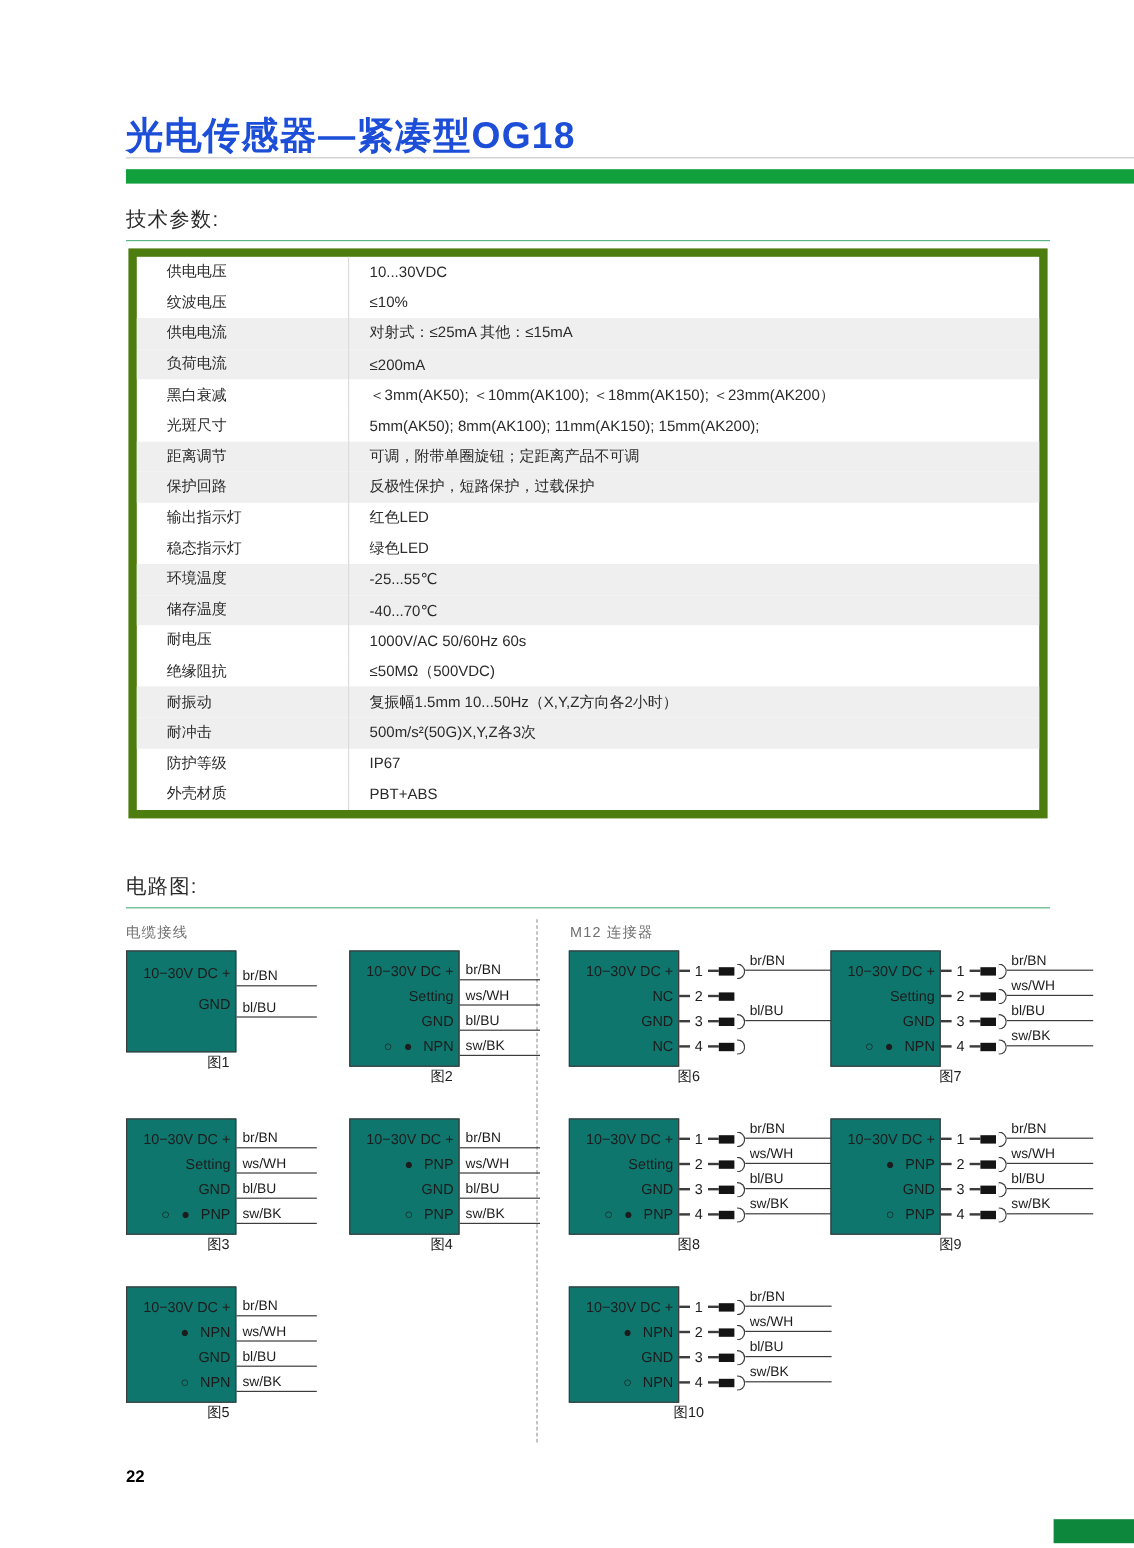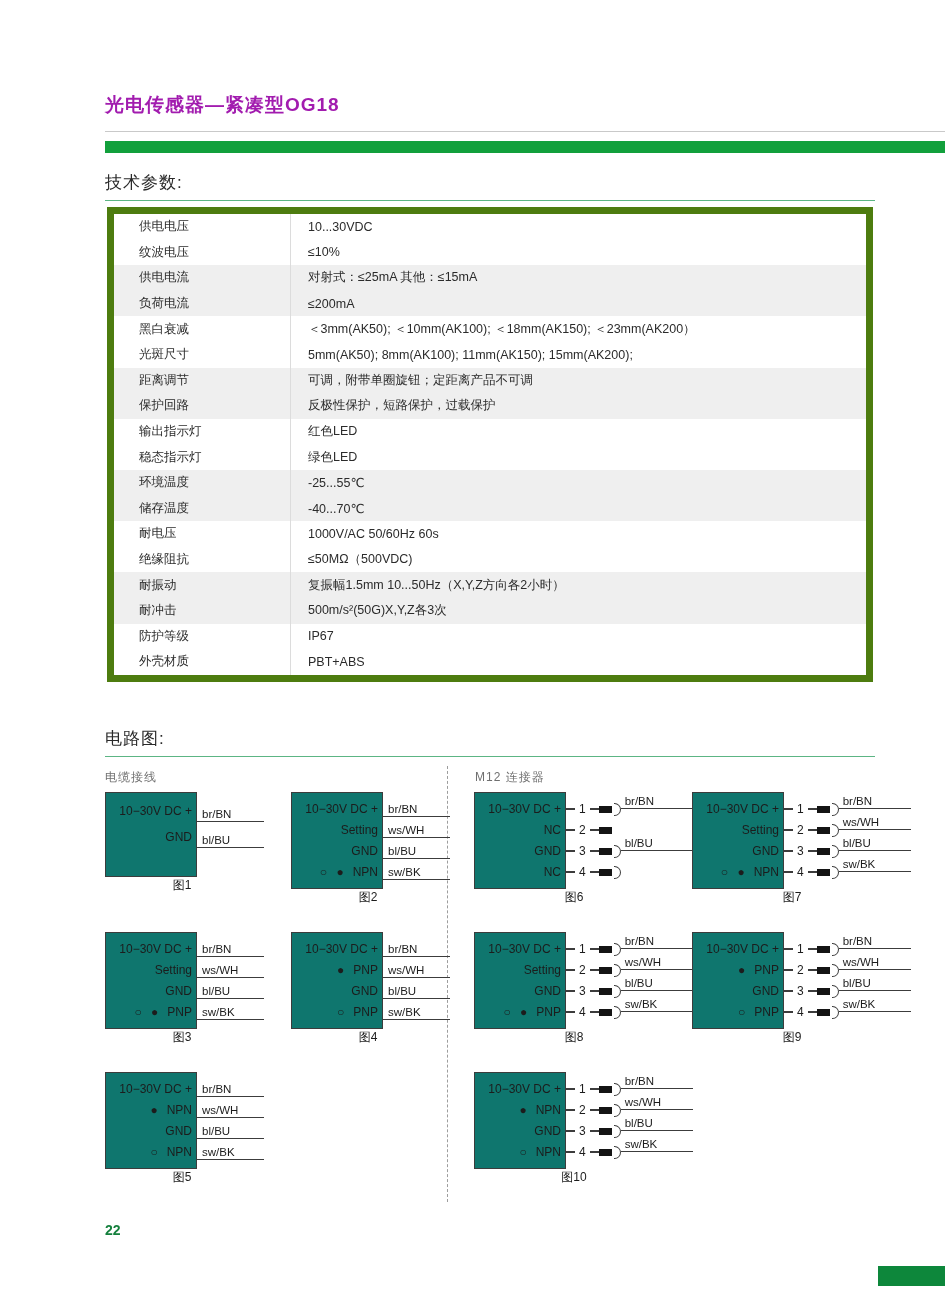--- a/index.html
+++ b/index.html
@@ -1,20 +1,20 @@
 <!DOCTYPE html>
 <html><head>
 <meta charset="utf-8">
 <style>
   html,body{margin:0;padding:0;background:#fff;}
   .page{position:relative;width:945px;height:1290px;background:#ffffff;overflow:hidden;
         font-family:"Liberation Sans","DejaVu Sans",sans-serif;color:#222;}
 
   
-  .title{position:absolute;left:105px;top:92px;font-size:19px;font-weight:600;color:#a21caf;letter-spacing:1px;}
+  .title{position:absolute;left:105px;top:92px;font-size:31px;font-weight:600;color:#1d4ed8;letter-spacing:1px;}
   .title-rule{position:absolute;left:105px;top:131px;width:840px;height:1px;background:#c9c9c9;}
   .accent-bar{position:absolute;left:105px;top:141px;width:840px;height:12px;background:var(--accent,#12a03c);}
 
   
   .sec-heading{position:absolute;font-size:17px;color:#2a2a2a;letter-spacing:1px;}
   .sec-rule{position:absolute;height:1px;width:770px;left:105px;background:var(--rule,#5cb584);}
 
   
   .spec-table{position:absolute;left:107px;top:207px;width:766px;border:7px solid #4d7c0f;box-sizing:border-box;}
   .spec-row{display:flex;height:25.6px;align-items:center;font-size:12.5px;}
@@ -43,21 +43,21 @@
   .carc{width:7px;height:13px;border:1.5px solid #3c3c3c;border-left:none;border-top-right-radius:8px;border-bottom-right-radius:8px;box-sizing:border-box;flex:none;}
   .m12 .wlabel{font-size:11.5px;border-bottom:1.5px solid #3c3c3c;width:68px;padding:0 0 1px 4px;position:relative;top:-7px;white-space:nowrap;}
   .two-row .brow{height:26px;}
   .two-row .dbox{padding-bottom:26px;}
   .two-row .wrow{height:26px;}
   .dcaption{text-align:center;font-size:12px;color:#1c1c1c;}
   .cable .dcaption{width:154px;}
   .m12 .dcaption{width:200px;}
 
   
-  .page-number{position:absolute;left:105px;top:1222px;font-size:14px;font-weight:bold;color:#15803d;}
+  .page-number{position:absolute;left:105px;top:1222px;font-size:14px;font-weight:bold;color:#000000;}
   .footer-bar{position:absolute;left:878px;top:1266px;width:67px;height:20px;background:var(--accent-dark,#0d873b);}
 </style>
 </head>
 <body>
 
 <div class="page" style="--accent: #12a03c; --accent-dark: #0d873b; --rule: #5cb584; --altbg: #efefef;">
 
   <div class="title">光电传感器—紧凑型OG18</div>
   <div class="title-rule"></div>
   <div class="accent-bar"></div>

